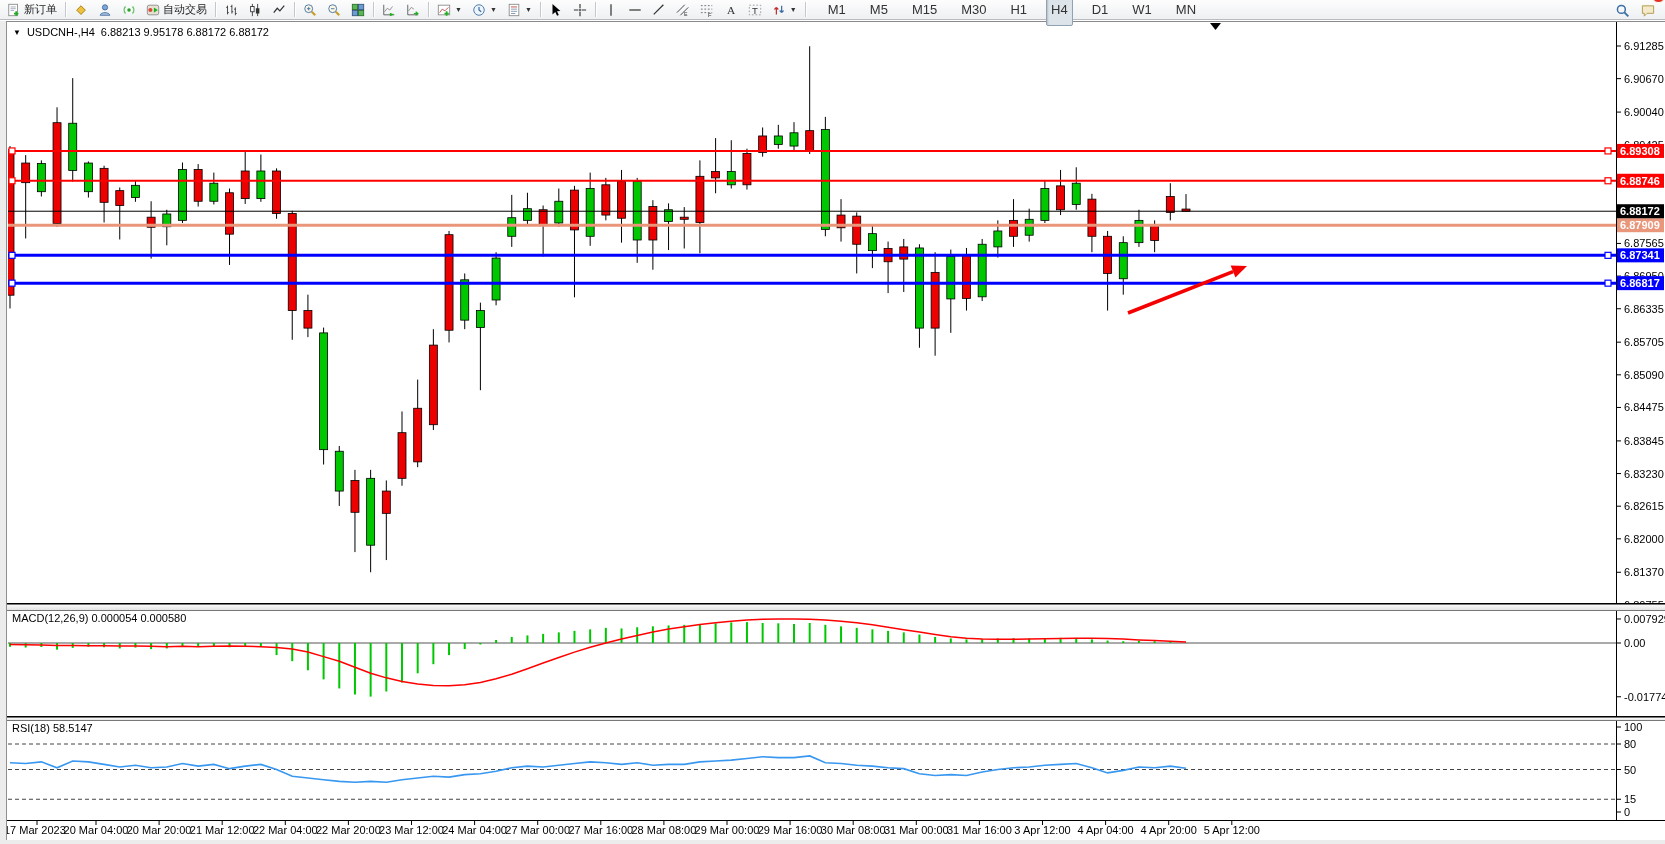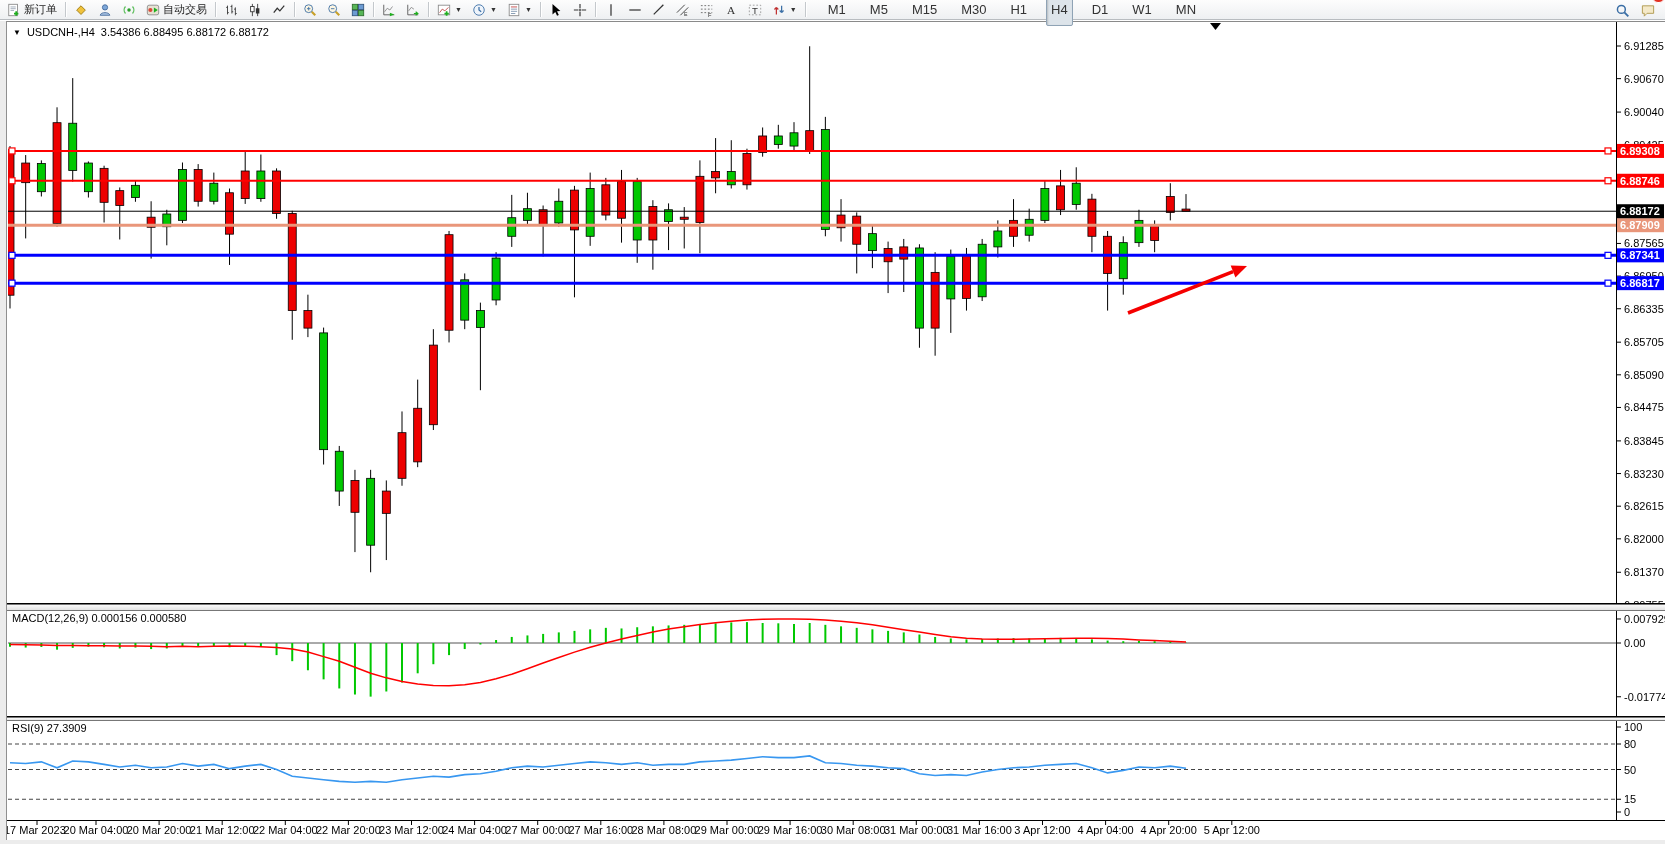--- a/index.html
+++ b/index.html
@@ -705,29 +705,29 @@
       <polygon points="1210,23 1221,23 1215.5,30" fill="#000"></polygon>
       <g>
         <line x1="1128" y1="313" x2="1233.0487255986375" y2="271.51016720053815" stroke="#F50000" stroke-width="3.5"></line>
         <polygon points="1247,266 1235.4364647188706,277.5557194411286 1230.6609864784043,265.4646149599477" fill="#F50000"></polygon>
       </g>
     </svg>
 
   <div class="overlay-label" id="symbol-line">
     <span class="tri">▼</span>
     <span style="font-weight:normal;">USDCNH-,H4</span>
-    <span>3.54386 6.88495 6.88172 6.88172</span>
+    <span>6.88213 9.95178 6.88172 6.88172</span>
   </div>
 
   <div class="overlay-label" id="macd-label">
     <span>MACD(12,26,9)</span>
-    <span>0.000156</span>
+    <span>0.000054</span>
     <span>0.000580</span>
   </div>
 
   <div class="overlay-label" id="rsi-label">
-    <span>RSI(9)</span>
-    <span>27.3909</span>
+    <span>RSI(18)</span>
+    <span>58.5147</span>
   </div>
 
   <div class="splitter" id="split1"></div>
   <div class="splitter" id="split2"></div>
 </div>
 
 </body></html>

